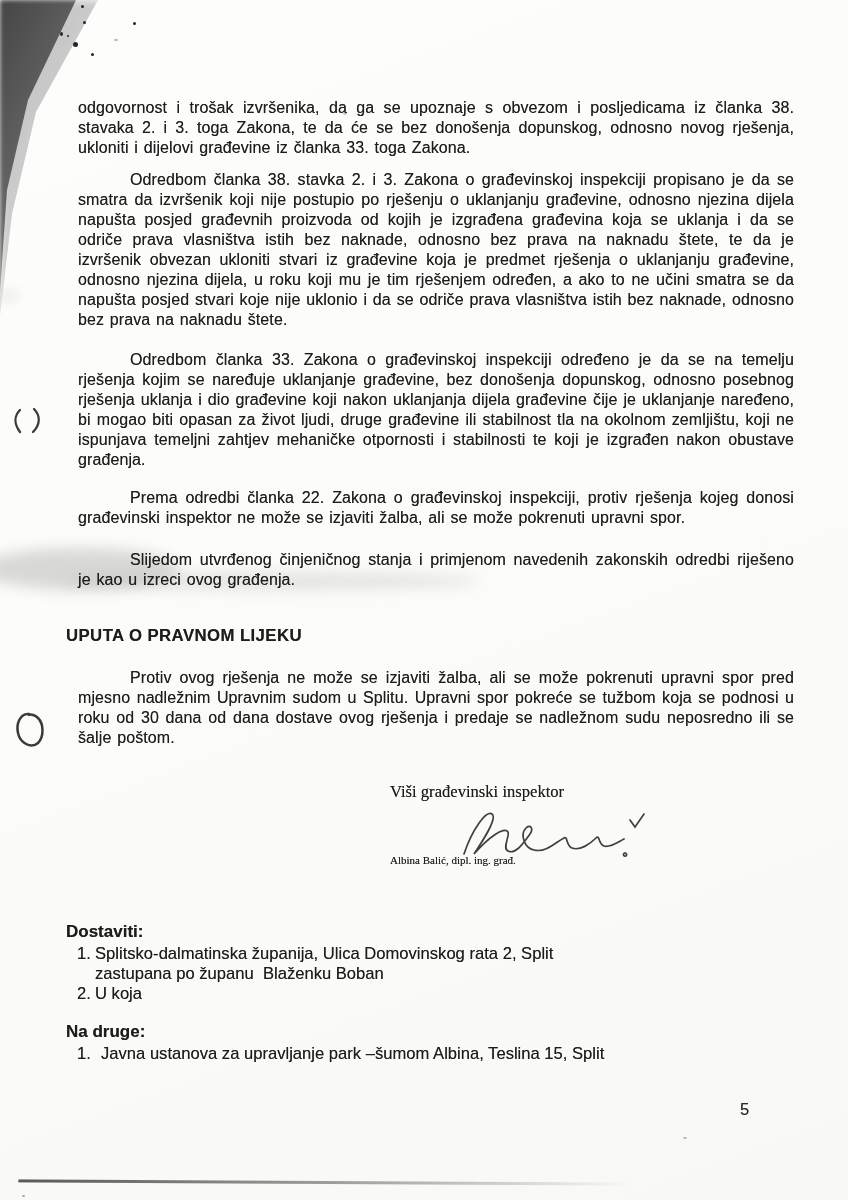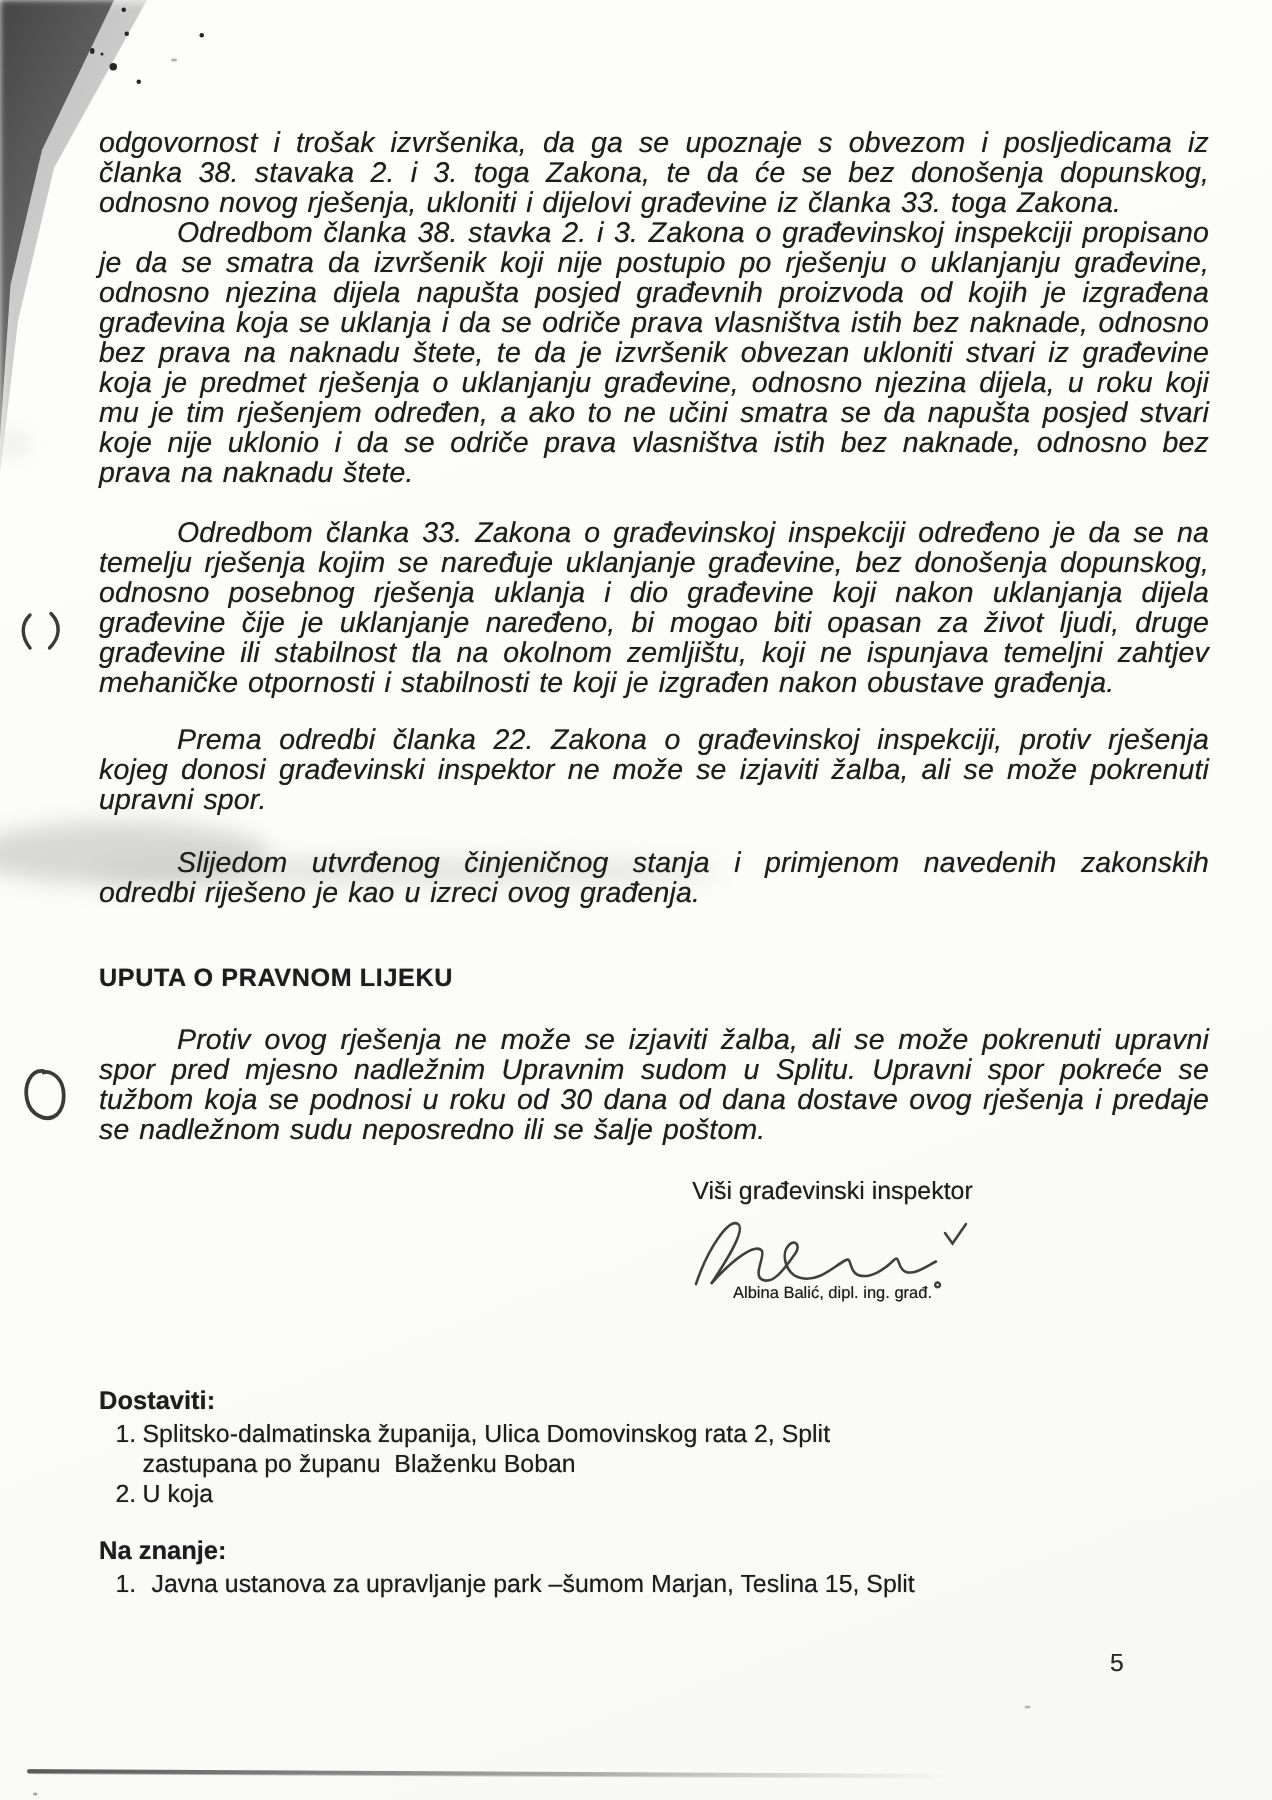--- a/index.html
+++ b/index.html
@@ -30,36 +30,35 @@
     position:absolute;left:18px;top:1181px;width:614px;height:3px;
     background:linear-gradient(to right,#3e3e3e,#6b6b6b 30%,#9d9d9b 60%,rgba(190,190,188,0));
     transform:rotate(0.3deg);border-radius:2px;opacity:.85;filter:blur(.4px);
   }
   .mark{position:absolute;}
   .mark path{fill:none;stroke:#3a3a3a;stroke-linecap:round;}
 
   
   .content{position:absolute;left:66px;top:0;width:740px;padding-top:86px;}
   .content p{
-    margin:0;font-size:19px;line-height:20px;text-align:justify;
+    margin:12px;font-size:16px;line-height:20px;text-align:justify;
     word-spacing:1.2px;letter-spacing:.1px;
     text-shadow:0 0 .5px rgba(20,20,20,.6);
-    font-style:italic;
   }
   .indent{text-indent:52px;}
   .gap-a{margin-top:20px!important;}
   .gap-b{margin-top:18px!important;}
   .gap-c{margin-top:22px!important;}
   .remedy-heading{
     margin:36px 0 0 0;font-size:16.8px;line-height:20px;font-weight:bold;
     letter-spacing:.4px;text-shadow:0 0 .5px rgba(20,20,20,.6);
   }
   .gap-p6{margin-top:22px!important;}
 
-  .sig-block{margin-top:20px;margin-left:324px;width:330px;text-align:center;}
+  .sig-block{margin-top:34px;margin-left:324px;width:330px;text-align:left;font-family:Liberation Serif, serif;}
   .sig-title{font-size:16.6px;line-height:20px;text-shadow:0 0 .5px rgba(20,20,20,.6);}
   .sig-scribble{display:block;margin:0 auto -12px auto;}
   .sig-scribble path{fill:none;stroke:#2b2b2b;stroke-width:1.7;stroke-linecap:round;opacity:.9;}
   .sig-name{font-size:11px;line-height:20px;text-shadow:0 0 .5px rgba(20,20,20,.6);}
 
   .section{margin-top:52px;}
   .section.notice{margin-top:18px;}
   .section-heading{font-size:17px;line-height:20px;font-weight:bold;text-shadow:0 0 .5px rgba(20,20,20,.6);}
   .list{margin-top:2px;}
   .list-row{display:flex;align-items:flex-start;font-size:16.6px;line-height:20px;text-shadow:0 0 .5px rgba(20,20,20,.6);}
@@ -137,25 +136,25 @@
 zastupana po županu  Blaženku Boban</span>
         </div>
         <div class="list-row">
           <span class="list-num">2.</span>
           <span class="list-txt">U koja</span>
         </div>
       </div>
     </div>
 
     <div class="section notice">
-      <div class="section-heading">Na znanje:</div>
+      <div class="section-heading">Na druge:</div>
       <div class="list">
         <div class="list-row">
           <span class="list-num">1.</span>
-          <span class="list-txt">Javna ustanova za upravljanje park –šumom Marjan, Teslina 15, Split</span>
+          <span class="list-txt">Javna ustanova za upravljanje park –šumom Albina, Teslina 15, Split</span>
         </div>
       </div>
     </div>
 
   </div>
 
   <div class="page-number">5</div>
 </div>
 
 </body></html>

